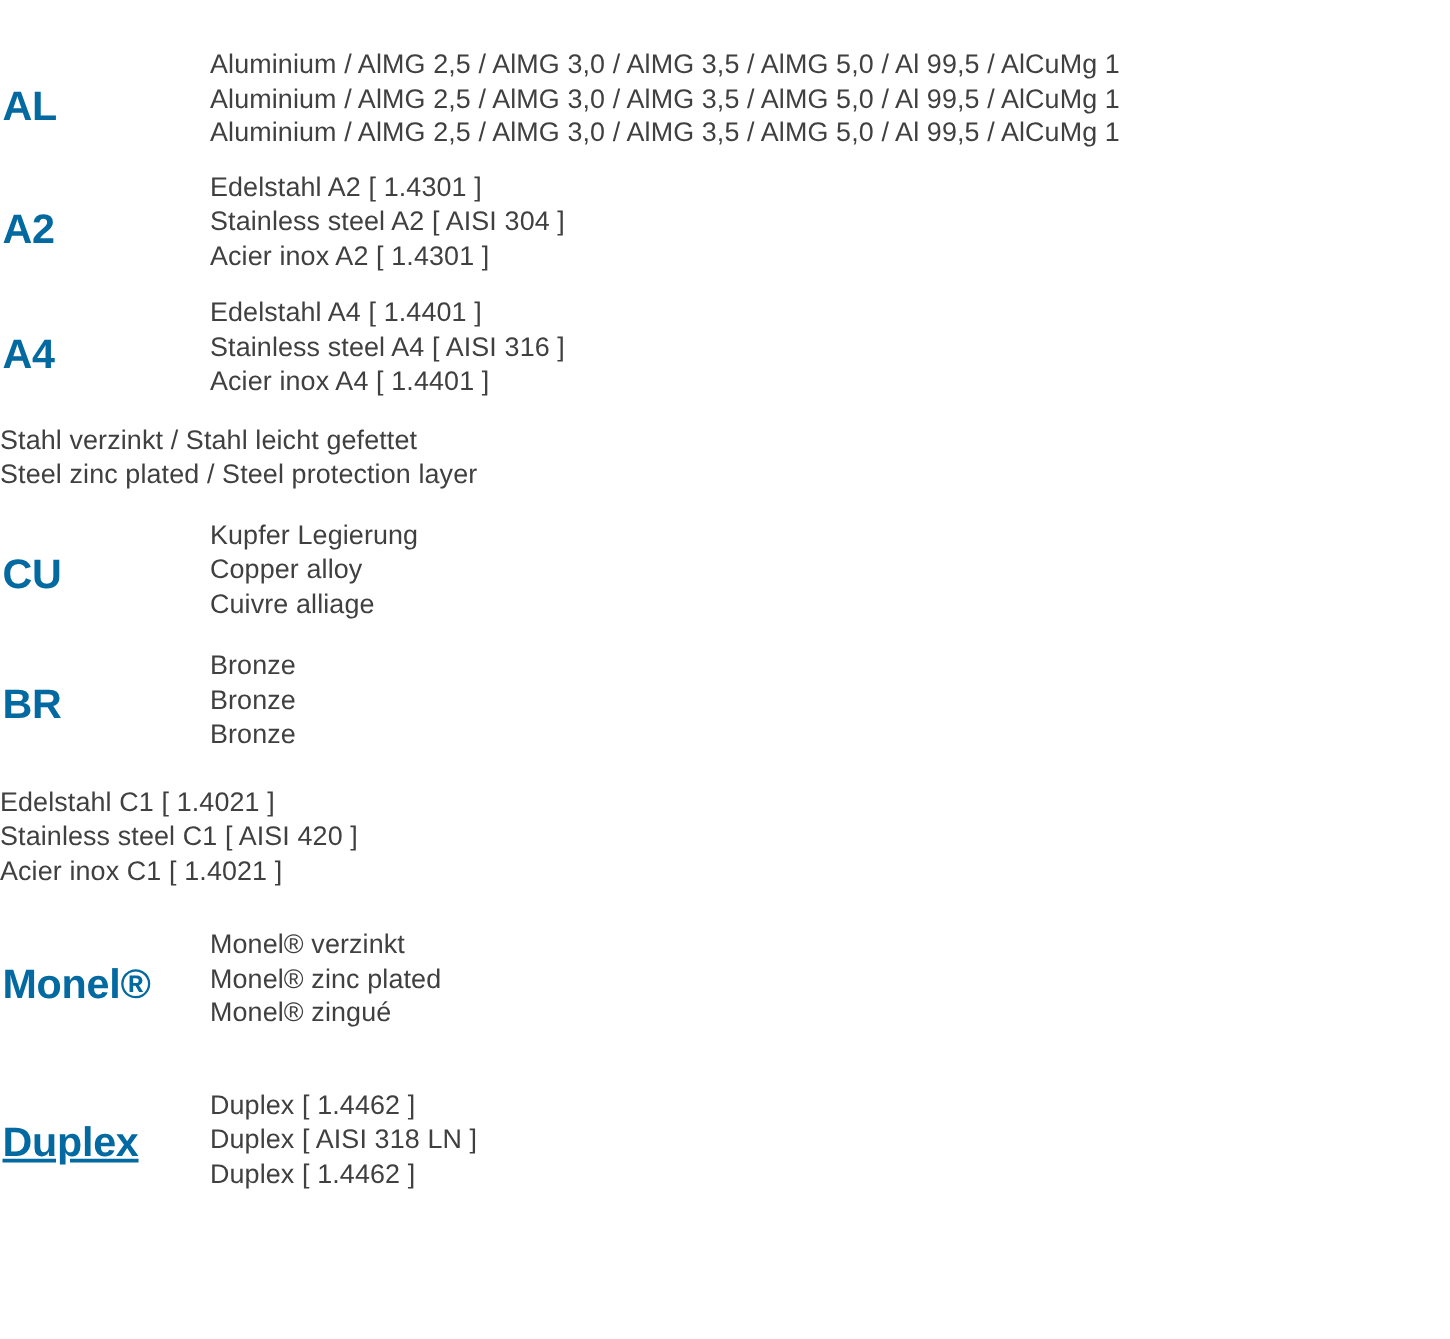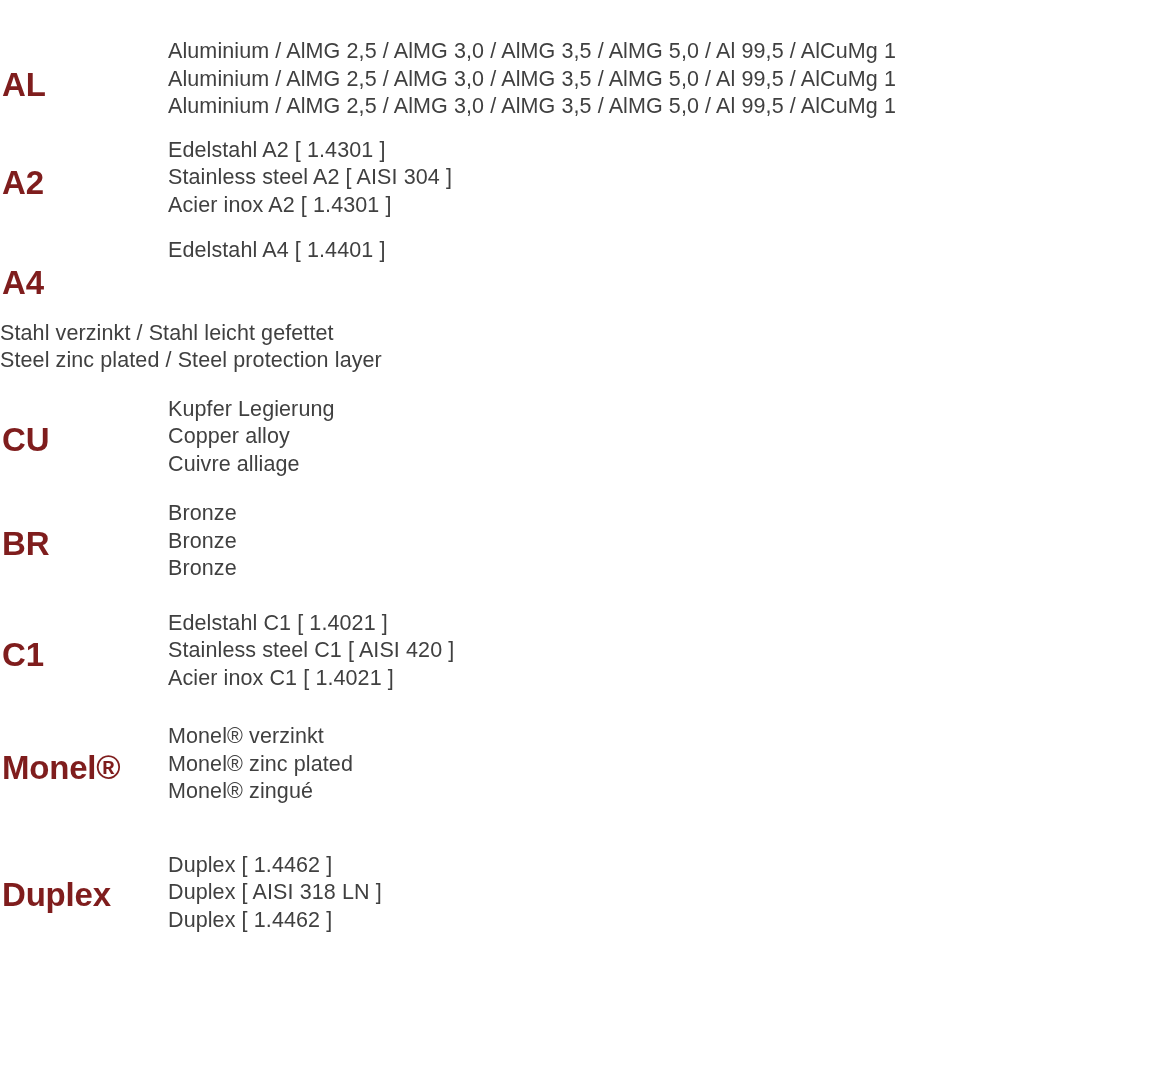--- a/index.html
+++ b/index.html
@@ -27,21 +27,21 @@
   }
   .code-cell {
     flex: 0 0 168px;
     max-width: 168px;
     box-sizing: border-box;
     padding-left: 2px;
     display: flex;
     align-items: center;
   }
   .code {
-    color: #7f1d1d;
+    color: #0369a1;
     font-size: 33px;
     font-weight: bold;
     line-height: 1.05;
     white-space: nowrap;
     letter-spacing: -0.2px;
   }
   .desc-cell {
     flex: 1 1 auto;
     box-sizing: border-box;
   }
@@ -76,20 +76,22 @@
         <div class="desc-line">Stainless steel A2 [ AISI 304 ]</div>
         <div class="desc-line">Acier inox A2  [ 1.4301 ]</div>
       </div>
     </div>
     <div class="row" style="margin-top: 18px;">
       <div class="code-cell">
         <div class="code" style="margin-top: 29px;">A4</div>
       </div>
       <div class="desc-cell">
         <div class="desc-line">Edelstahl A4 [ 1.4401 ]</div>
+        <div class="desc-line">Stainless steel A4 [ AISI 316 ]</div>
+        <div class="desc-line">Acier inox A4 [ 1.4401 ]</div>
       </div>
     </div>
     <div class="row" style="margin-top: 19px;">
       <div class="desc-cell">
         <div class="desc-line">Stahl verzinkt / Stahl leicht gefettet</div>
         <div class="desc-line">Steel zinc plated / Steel protection layer</div>
       </div>
     </div>
     <div class="row" style="margin-top: 21px;">
       <div class="code-cell">
@@ -105,42 +107,39 @@
       <div class="code-cell">
         <div class="code" style="margin-top: 27px;">BR</div>
       </div>
       <div class="desc-cell">
         <div class="desc-line">Bronze</div>
         <div class="desc-line">Bronze</div>
         <div class="desc-line">Bronze</div>
       </div>
     </div>
     <div class="row" style="margin-top: 27px;">
-      <div class="code-cell">
-        <div class="code" style="margin-top: 28px;">C1</div>
-      </div>
       <div class="desc-cell">
         <div class="desc-line">Edelstahl C1 [ 1.4021 ]</div>
         <div class="desc-line">Stainless steel C1 [ AISI 420 ]</div>
         <div class="desc-line">Acier inox C1 [ 1.4021 ]</div>
       </div>
     </div>
     <div class="row" style="margin-top: 31px;">
       <div class="code-cell">
         <div class="code" style="margin-top: 28px;">Monel®</div>
       </div>
       <div class="desc-cell">
         <div class="desc-line">Monel® verzinkt</div>
         <div class="desc-line">Monel® zinc plated</div>
         <div class="desc-line">Monel® zingué</div>
       </div>
     </div>
     <div class="row" style="margin-top: 46px;">
       <div class="code-cell">
-        <div class="code" style="margin-top: 26px;">Duplex</div>
+        <div class="code" style="margin-top: 26px; text-decoration: underline;">Duplex</div>
       </div>
       <div class="desc-cell">
         <div class="desc-line">Duplex [ 1.4462 ]</div>
         <div class="desc-line">Duplex [ AISI 318 LN ]</div>
         <div class="desc-line">Duplex [ 1.4462 ]</div>
       </div>
     </div>
   </div>
 
 </body></html>

